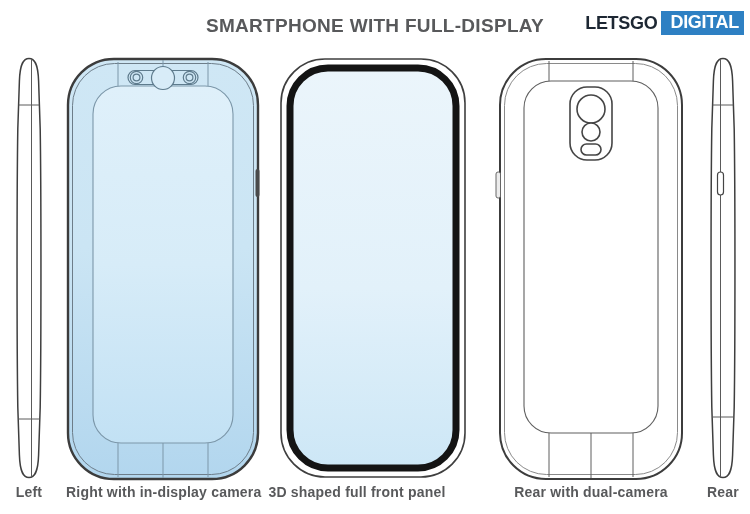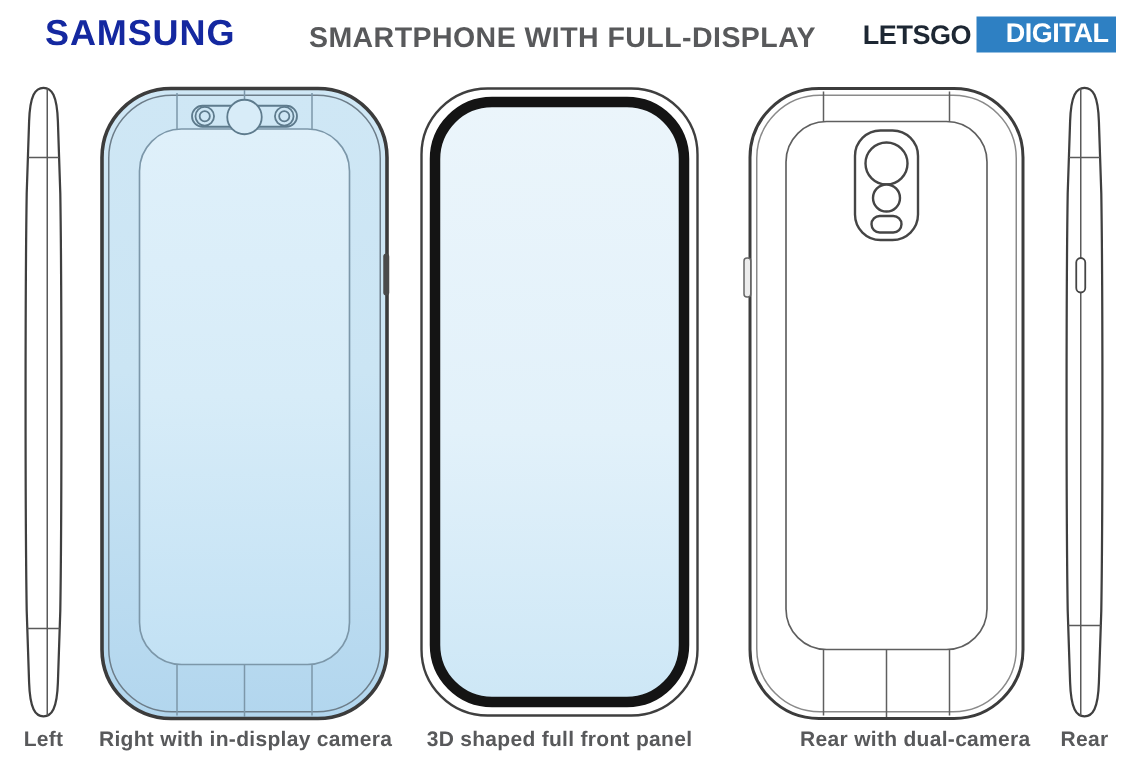--- a/index.html
+++ b/index.html
@@ -8,45 +8,44 @@
   .canvas { position:relative; width:750px; height:514px; background:#ffffff; overflow:hidden; }
 
   
   .samsung-logo { position:absolute; left:30px; top:9px; font-size:24px; font-weight:bold;
                   color:#1428a0; letter-spacing:.6px; }
   .page-title  { position:absolute; left:0; right:0; top:15px; text-align:center;
                  font-size:19px; font-weight:bold; color:#58595b; letter-spacing:.3px; }
   .letsgo      { position:absolute; right:6px; top:11px; display:flex; align-items:center;margin-left:32px; }
   .letsgo-text  { font-size:18px; font-weight:bold; color:#1d2733; letter-spacing:-.3px; }
   .letsgo-badge { font-size:18px; font-weight:bold; color:#ffffff; background:#2e80c3;
-                  padding:1px 5px 2px 19px; margin-left:4px; letter-spacing:-.3px; }
+                  padding:1px 5px 2px 9px; margin-left:4px; letter-spacing:-.3px; }
 
   
   .fig { position:absolute; }
   .fig-left  { left:7px;   top:57px; }
   .fig-front { left:66px;  top:57px; }
   .fig-panel { left:280px; top:58px; }
   .fig-rear  { left:495px; top:57px; }
   .fig-right { left:701px; top:57px; }
 
   
   .view-label { position:absolute; top:484px; text-align:center; font-size:14px;
                 font-weight:bold; color:#58595b; letter-spacing:.2px; white-space:nowrap; }
   .lab-left  { left:7px;   width:44px;text-align:center; }
   .lab-front { left:66px;  width:194px; }
-  .lab-panel { left:280px; width:186px; }
-  .lab-rear  { left:495px; width:192px;text-align:right; }
+  .lab-panel { left:264px; width:186px; }
+  .lab-rear  { left:495px; width:192px; }
   .lab-right { left:701px; width:44px; }
 </style>
 </head>
 <body>
 
 <div class="canvas">
 
-  <div class="samsung-logo">SAMSUNG</div>
   <div class="page-title">SMARTPHONE WITH FULL-DISPLAY</div>
   <div class="letsgo">
     <span class="letsgo-text">LETSGO</span>
     <span class="letsgo-badge">DIGITAL</span>
   </div>
 
   <svg class="fig fig-left" width="44" height="422" viewBox="0 0 44 422">
     <path d="M22,1.5 C27.5,1.5 31,6.5 31.6,24 L33.2,72 C34.2,135 34.2,287 33.2,350
              L31.6,398 C31,415.5 27.5,420.5 22,420.5 C16.5,420.5 13,415.5 12.4,398
              L10.8,350 C9.8,287 9.8,135 10.8,72 L12.4,24 C13,6.5 16.5,1.5 22,1.5 Z" fill="#ffffff" stroke="#3f3f3f" stroke-width="1.5"></path>

